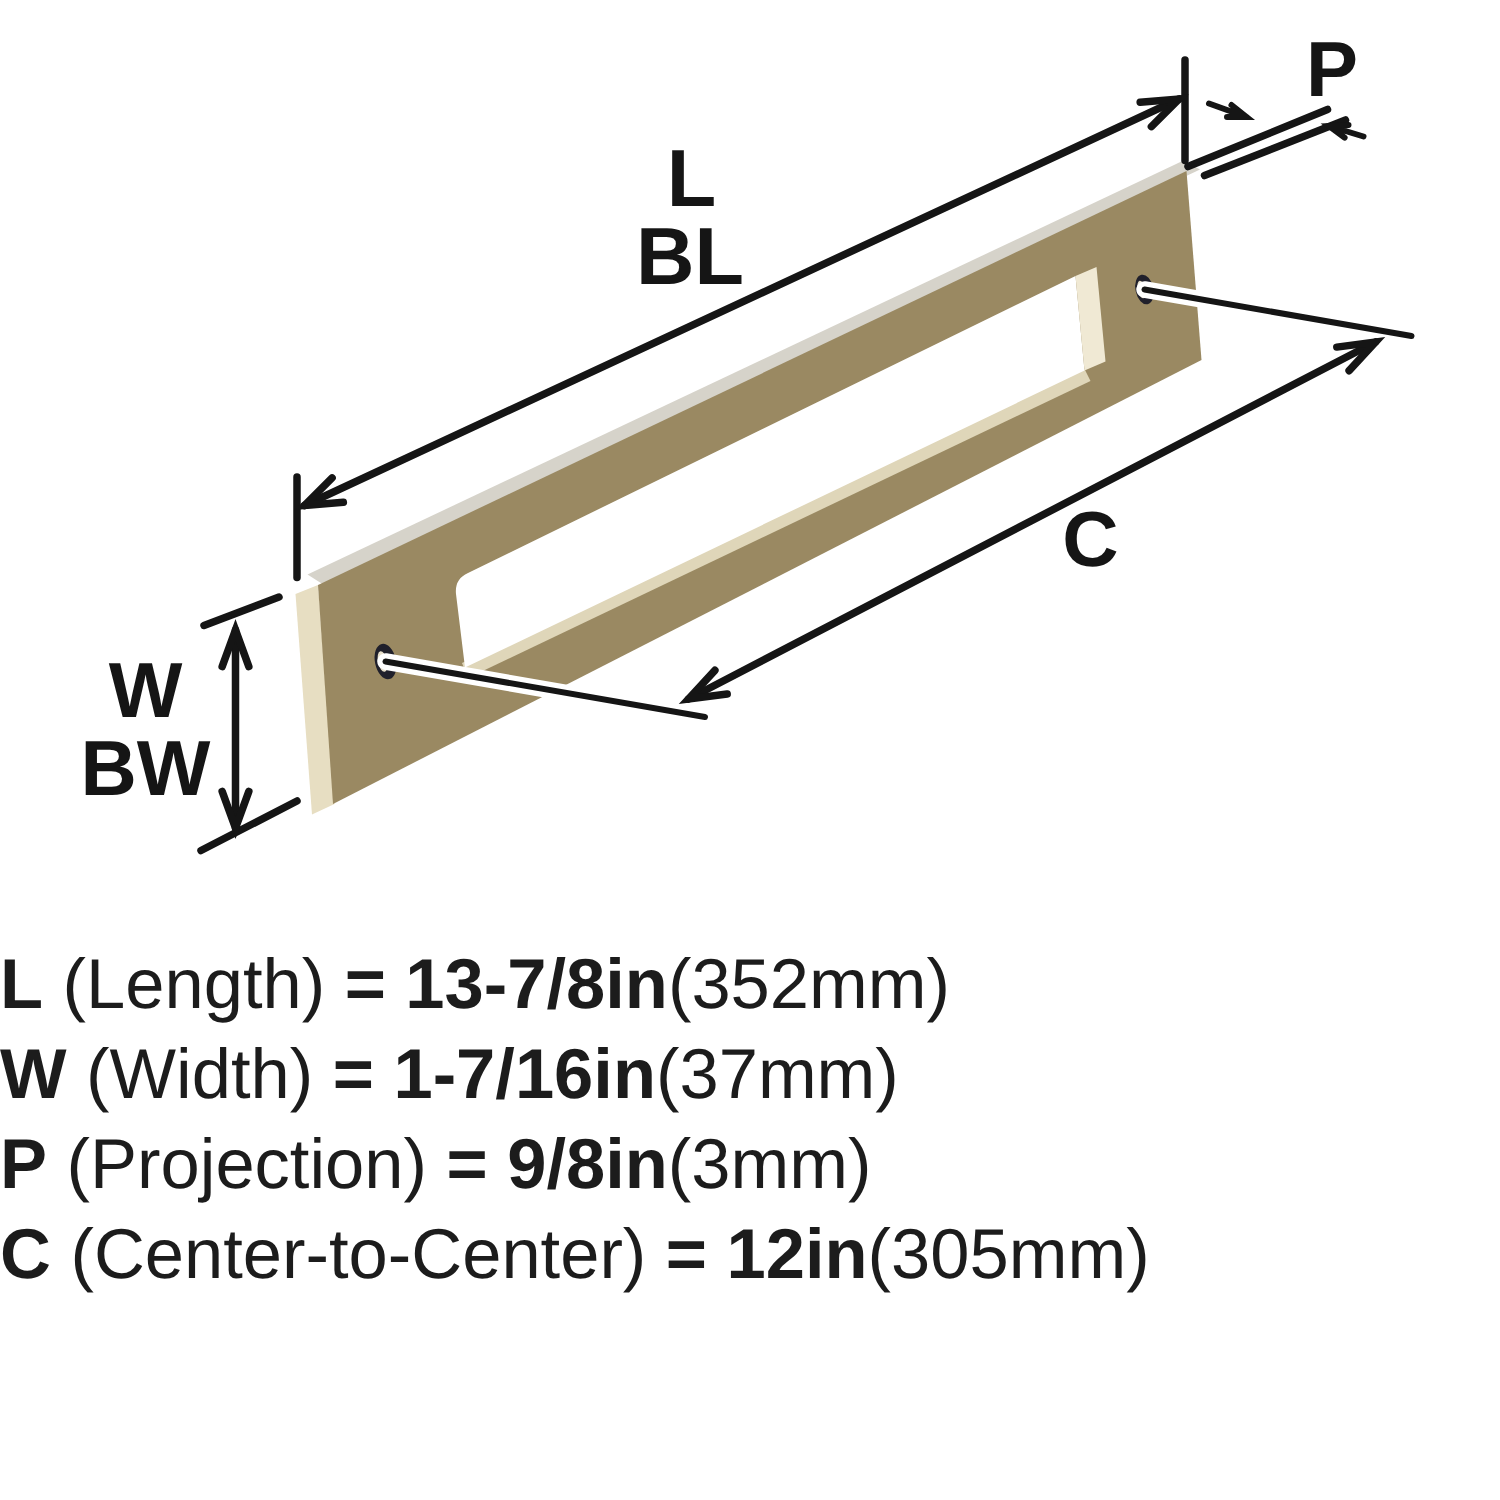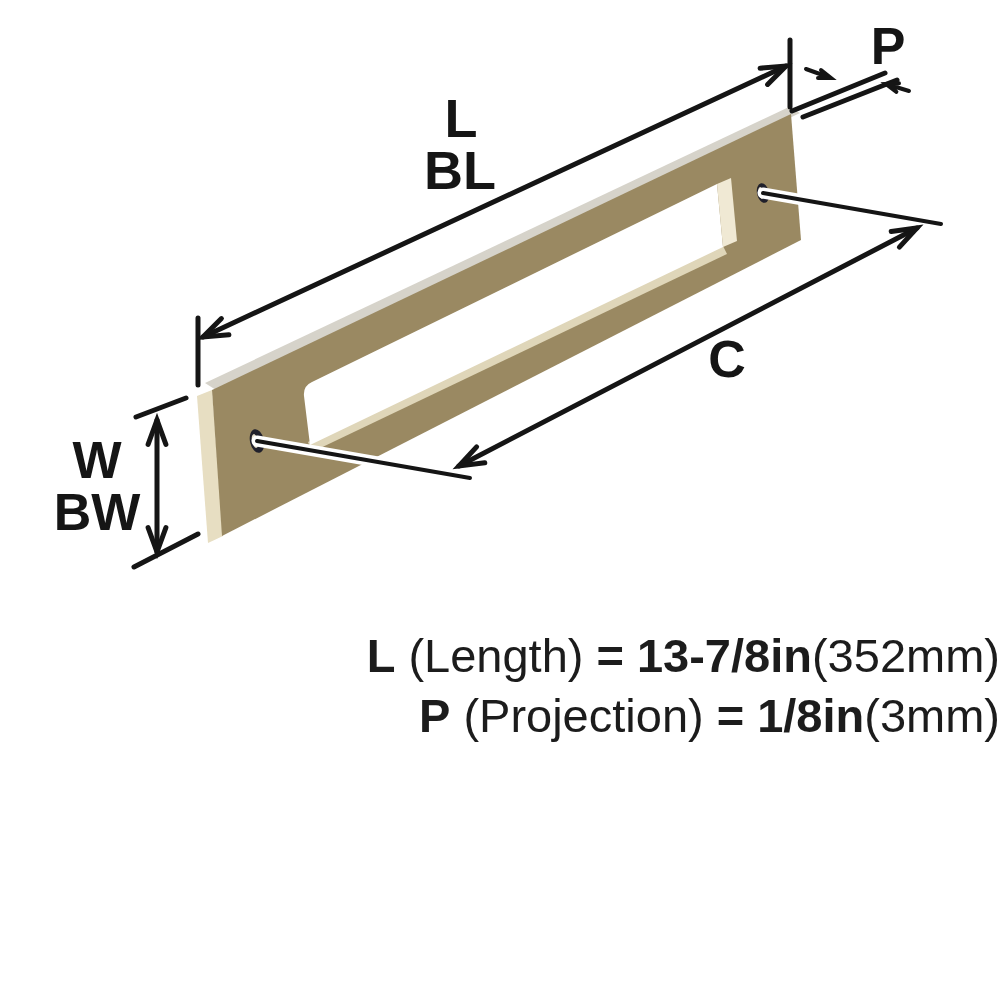--- a/index.html
+++ b/index.html
@@ -8,21 +8,21 @@
     background:#ffffff; overflow:hidden;
     font-family:"Liberation Sans", sans-serif;
   }
   .diagram-svg { position:absolute; left:0; top:0; }
   .dim-label {
     font-family:"Liberation Sans", sans-serif;
     font-weight:bold; fill:#151515;
   }
   .legend {
     position:absolute; left:0; top:626px; width:1000px;
-    display:flex; flex-direction:column; align-items:flex-end;
+    display:flex; flex-direction:column; align-items:flex-start;
   }
   .legend-row {
     height:60px; line-height:60px; font-size:47px;
     color:#1c1c1c; white-space:nowrap;
   }
   .lg-b { font-weight:bold; }
   .lg-r { font-weight:normal; }
   .sp { margin-right:13px; }
 </style>
 </head>
@@ -94,17 +94,23 @@
     </g>
     <text x="97" y="478" font-size="52" class="dim-label" text-anchor="middle">W</text>
     <text x="97" y="530" font-size="52" class="dim-label" text-anchor="middle">BW</text>
   </svg>
 
   <div class="legend">
     <div class="legend-row">
       <span class="lg-b sp">L</span><span class="lg-r sp">(Length)</span><span class="lg-b sp">=</span><span class="lg-b">13-7/8in</span><span class="lg-r">(352mm)</span>
     </div>
     <div class="legend-row">
-      <span class="lg-b sp">P</span><span class="lg-r sp">(Projection)</span><span class="lg-b sp">=</span><span class="lg-b">1/8in</span><span class="lg-r">(3mm)</span>
+      <span class="lg-b sp">W</span><span class="lg-r sp">(Width)</span><span class="lg-b sp">=</span><span class="lg-b">1-7/16in</span><span class="lg-r">(37mm)</span>
+    </div>
+    <div class="legend-row">
+      <span class="lg-b sp">P</span><span class="lg-r sp">(Projection)</span><span class="lg-b sp">=</span><span class="lg-b">9/8in</span><span class="lg-r">(3mm)</span>
+    </div>
+    <div class="legend-row">
+      <span class="lg-b sp">C</span><span class="lg-r sp">(Center-to-Center)</span><span class="lg-b sp">=</span><span class="lg-b">12in</span><span class="lg-r">(305mm)</span>
     </div>
   </div>
 
 </div>
 
 </body></html>

